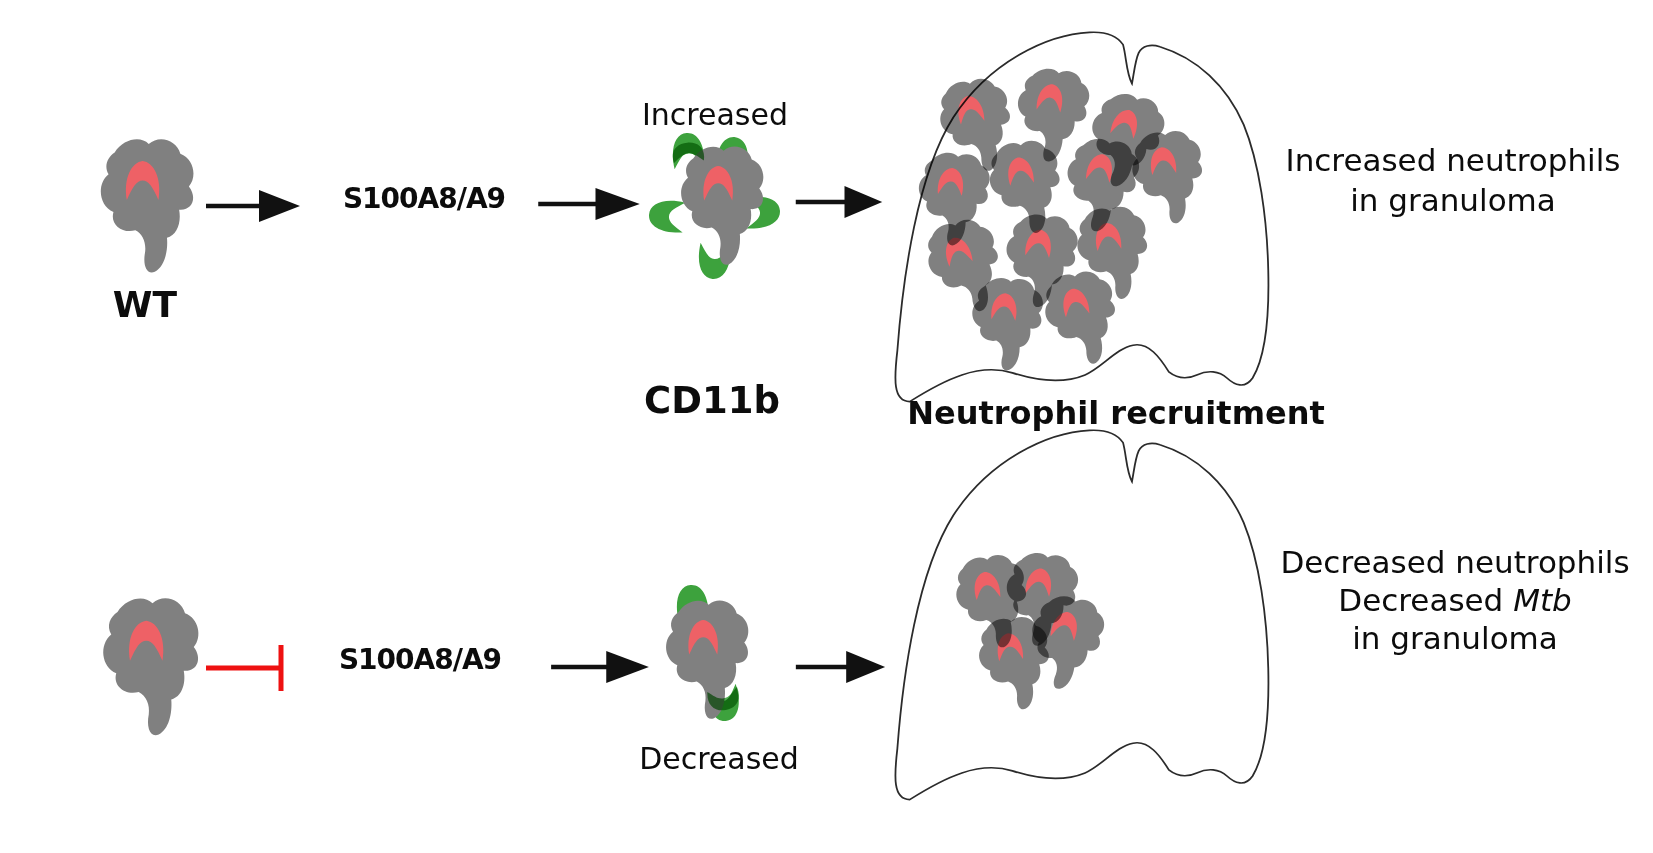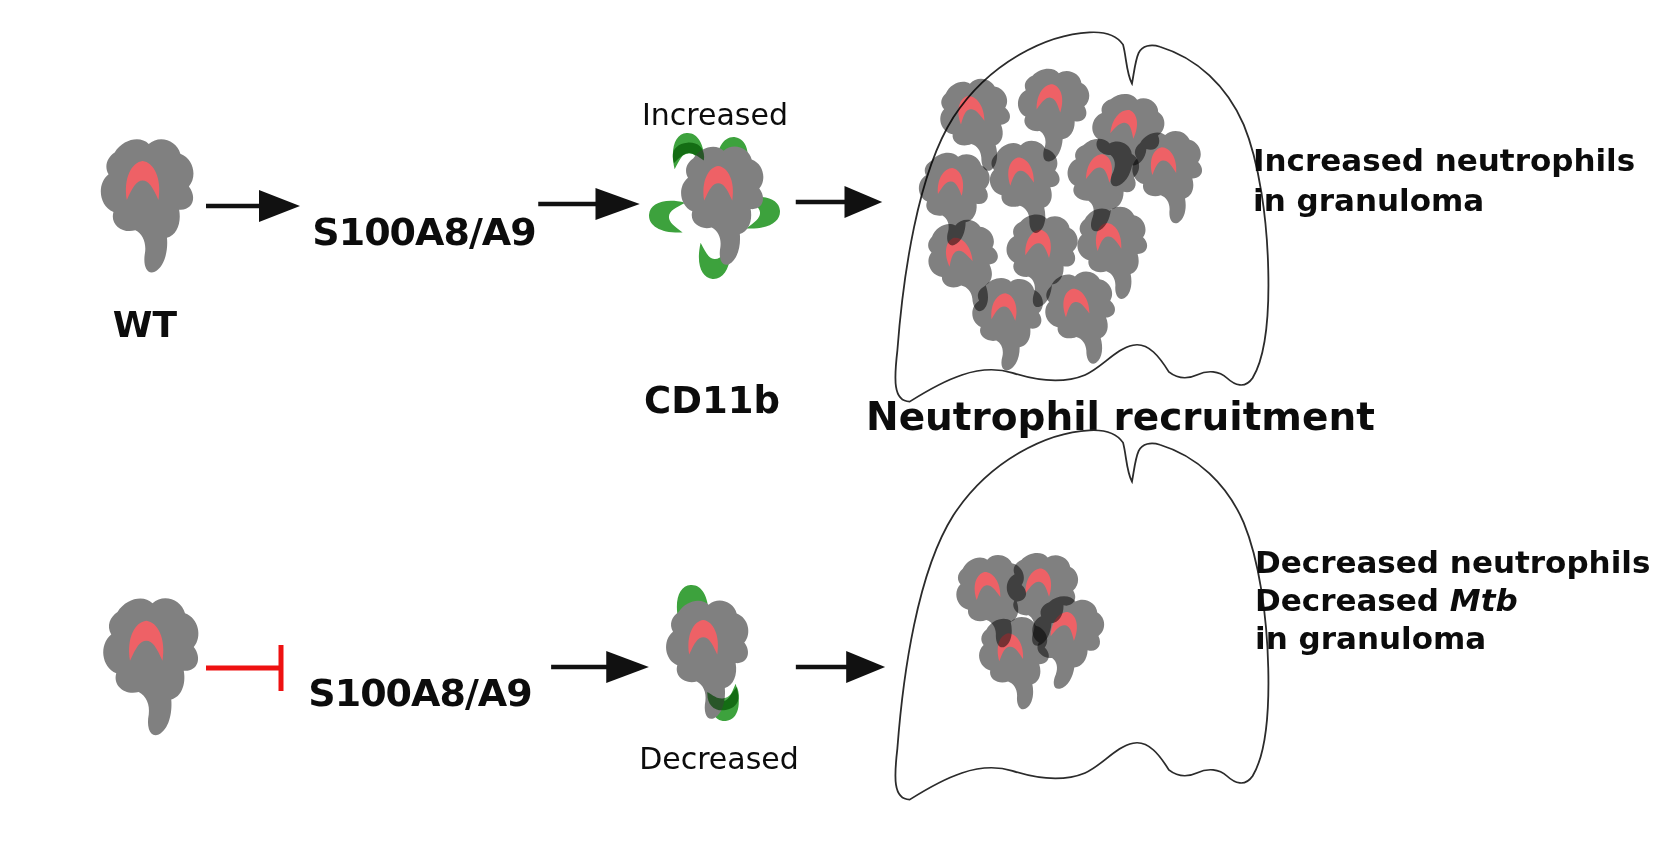--- a/index.html
+++ b/index.html
@@ -3,23 +3,23 @@
 <meta charset="utf-8">
 <style>
   html,body{margin:0;padding:0;background:#fff;}
   .canvas{
     position:relative;width:1653px;height:853px;background:#ffffff;
     font-family:"DejaVu Sans","Liberation Sans",sans-serif;color:#0c0c0c;overflow:hidden;
   }
   .abs{position:absolute;}
   .lbl{white-space:nowrap;text-align:center;}
   .bold{font-weight:bold;}
-  .mediator{font-weight:bold;font-size:38px;letter-spacing:-1px;margin-top:28px;}
+  .mediator{font-weight:bold;font-size:28px;letter-spacing:-1px;}
   .levellbl{font-size:30px;}
-  .outcome{font-size:31px;font-weight:bold;}
+  .outcome{font-size:31px;text-align:center;}
   .outcome .ln{white-space:nowrap;}
   .it{font-style:italic;}
   svg{display:block;overflow:visible;}
   .blend{mix-blend-mode:multiply;}
 </style>
 </head>
 <body>
 
 <div class="canvas">
 
@@ -35,21 +35,21 @@
         <line x1="3" y1="20" x2="60" y2="20" stroke="var(--arrow-black,#111)" stroke-width="4.5"></line>
         <polygon points="56,4 97,20 56,36" fill="var(--arrow-black,#111)"></polygon>
       </g>
     </defs>
   </svg>
 
   <svg class="abs" style="left:78px;top:133px;" width="122" height="146" viewBox="0 0 100 120">
     <use href="#neutrophil"></use>
   </svg>
 
-  <div class="abs lbl bold" style="left:95px;top:284px;width:100px;font-size:36px;margin-top:20px;">WT</div>
+  <div class="abs lbl bold" style="left:95px;top:284px;width:100px;font-size:36px;">WT</div>
 
   <svg class="abs" style="left:203px;top:186px;" width="100" height="40" viewBox="0 0 100 40" preserveAspectRatio="none">
       <use href="#arrowline"></use>
     </svg>
 
   <div class="abs lbl mediator" style="left:294px;top:182px;width:260px;">S100A8/A9</div>
 
   <svg class="abs" style="left:535px;top:184px;" width="108" height="40" viewBox="0 0 100 40" preserveAspectRatio="none">
       <use href="#arrowline"></use>
     </svg>
@@ -90,21 +90,21 @@
 
   <div class="abs outcome" style="left:1253px;top:140px;width:400px;line-height:40px;">
     <div class="ln">Increased neutrophils</div>
     <div class="ln">in granuloma</div>
   </div>
 
   <div class="abs lbl bold" style="left:562px;top:378px;width:300px;font-size:37px;line-height:45px;">
     <div>CD11b</div>
   </div>
 
-  <div class="abs lbl bold" style="left:866px;top:394px;width:500px;font-size:39px;">Neutrophil recruitment</div>
+  <div class="abs lbl bold" style="left:866px;top:394px;width:500px;font-size:32px;">Neutrophil recruitment</div>
 
   <svg class="abs" style="left:80px;top:592px;" width="125" height="150" viewBox="0 0 100 120">
     <use href="#neutrophil"></use>
   </svg>
 
 
   <svg class="abs" style="left:203px;top:638px;" width="90" height="60" viewBox="0 0 90 60">
     <line x1="3" y1="30" x2="78" y2="30" stroke="var(--inhibition-red,#ee1111)" stroke-width="5"></line>
     <line x1="78" y1="7" x2="78" y2="53" stroke="var(--inhibition-red,#ee1111)" stroke-width="5"></line>
   </svg>

